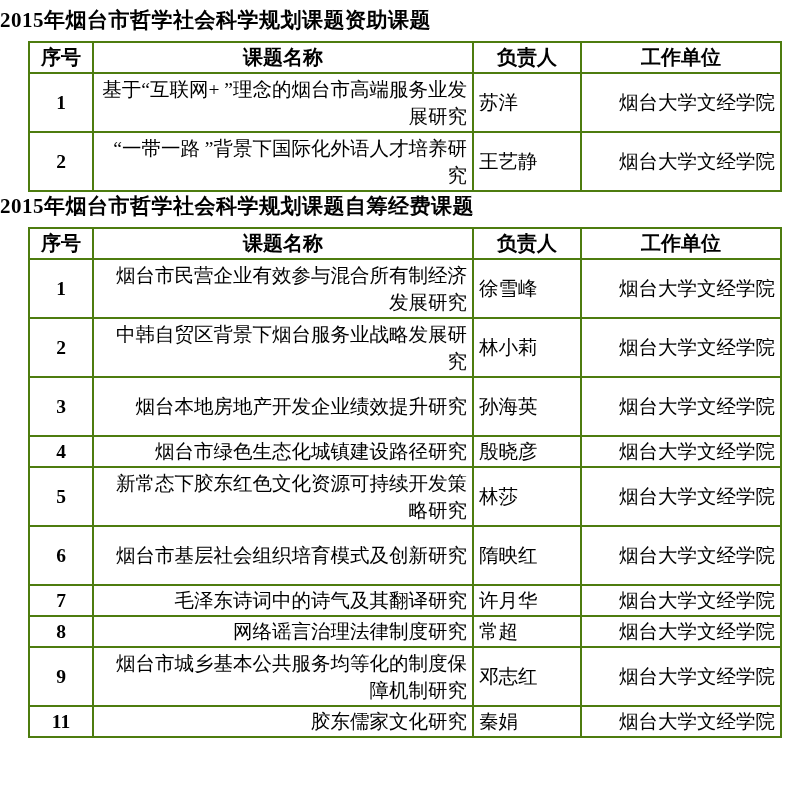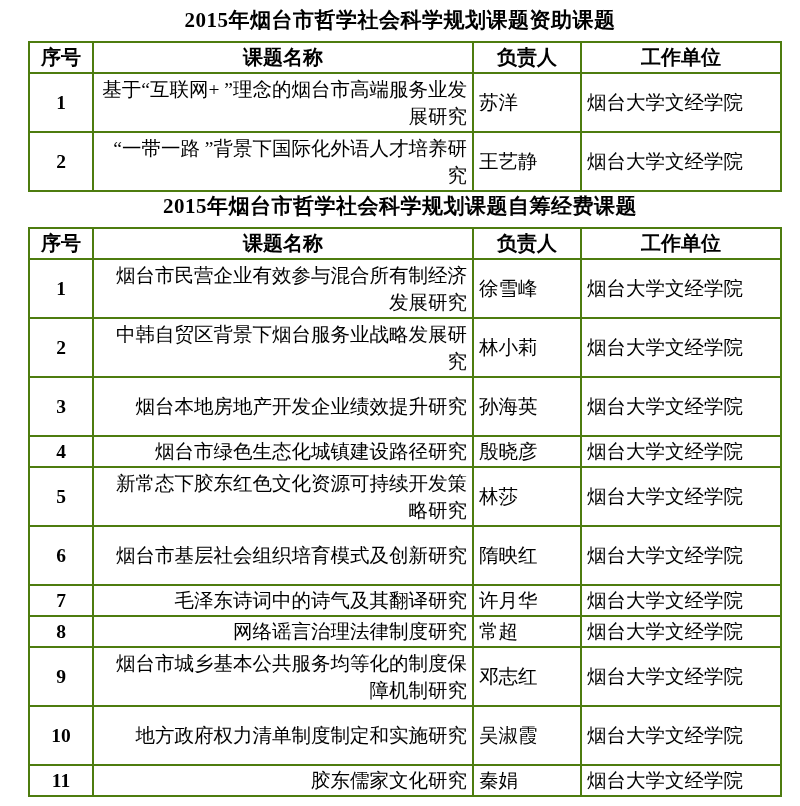--- a/index.html
+++ b/index.html
@@ -12,21 +12,20 @@
   .page {
     width: 800px;
     height: 806px;
     background: #ffffff;
     box-sizing: border-box;
     padding-top: 6px;
     overflow: hidden;
   }
   .doc-title {
     width: 800px;
-    text-align: center;
     font-size: 21px;
     font-weight: bold;
     margin: 0 0 7px 0;
     letter-spacing: 0.5px;
     font-family: "Liberation Serif", serif;
   }
   .doc-title.second {
   }
   table.doc-table {
     border-collapse: collapse;
@@ -63,21 +62,21 @@
     font-weight: bold;
     font-size: 18px;
   }
   td.cell-name {
     text-align: right;
     padding-left: 7px;
   }
   td.cell-leader {
   }
   td.cell-unit {
-    text-align: left;
+    text-align: right;
     padding-left: 9px;
   }
   tr.one-line td { height: 30px; }
   tr.two-line td { height: 59px; }
 </style>
 </head>
 <body>
 
 <div class="page">
 
@@ -179,26 +178,20 @@
         <td class="cell-name">网络谣言治理法律制度研究</td>
         <td class="cell-leader">常超</td>
         <td class="cell-unit">烟台大学文经学院</td>
       </tr>
       <tr class="two-line">
         <td class="cell-no">9</td>
         <td class="cell-name">烟台市城乡基本公共服务均等化的制度保障机制研究</td>
         <td class="cell-leader">邓志红</td>
         <td class="cell-unit">烟台大学文经学院</td>
       </tr>
-      <tr class="two-line">
-        <td class="cell-no">10</td>
-        <td class="cell-name">地方政府权力清单制度制定和实施研究</td>
-        <td class="cell-leader">吴淑霞</td>
-        <td class="cell-unit">烟台大学文经学院</td>
-      </tr>
       <tr class="one-line">
         <td class="cell-no">11</td>
         <td class="cell-name">胶东儒家文化研究</td>
         <td class="cell-leader">秦娟</td>
         <td class="cell-unit">烟台大学文经学院</td>
       </tr>
     </tbody>
   </table>
 
 </div>

